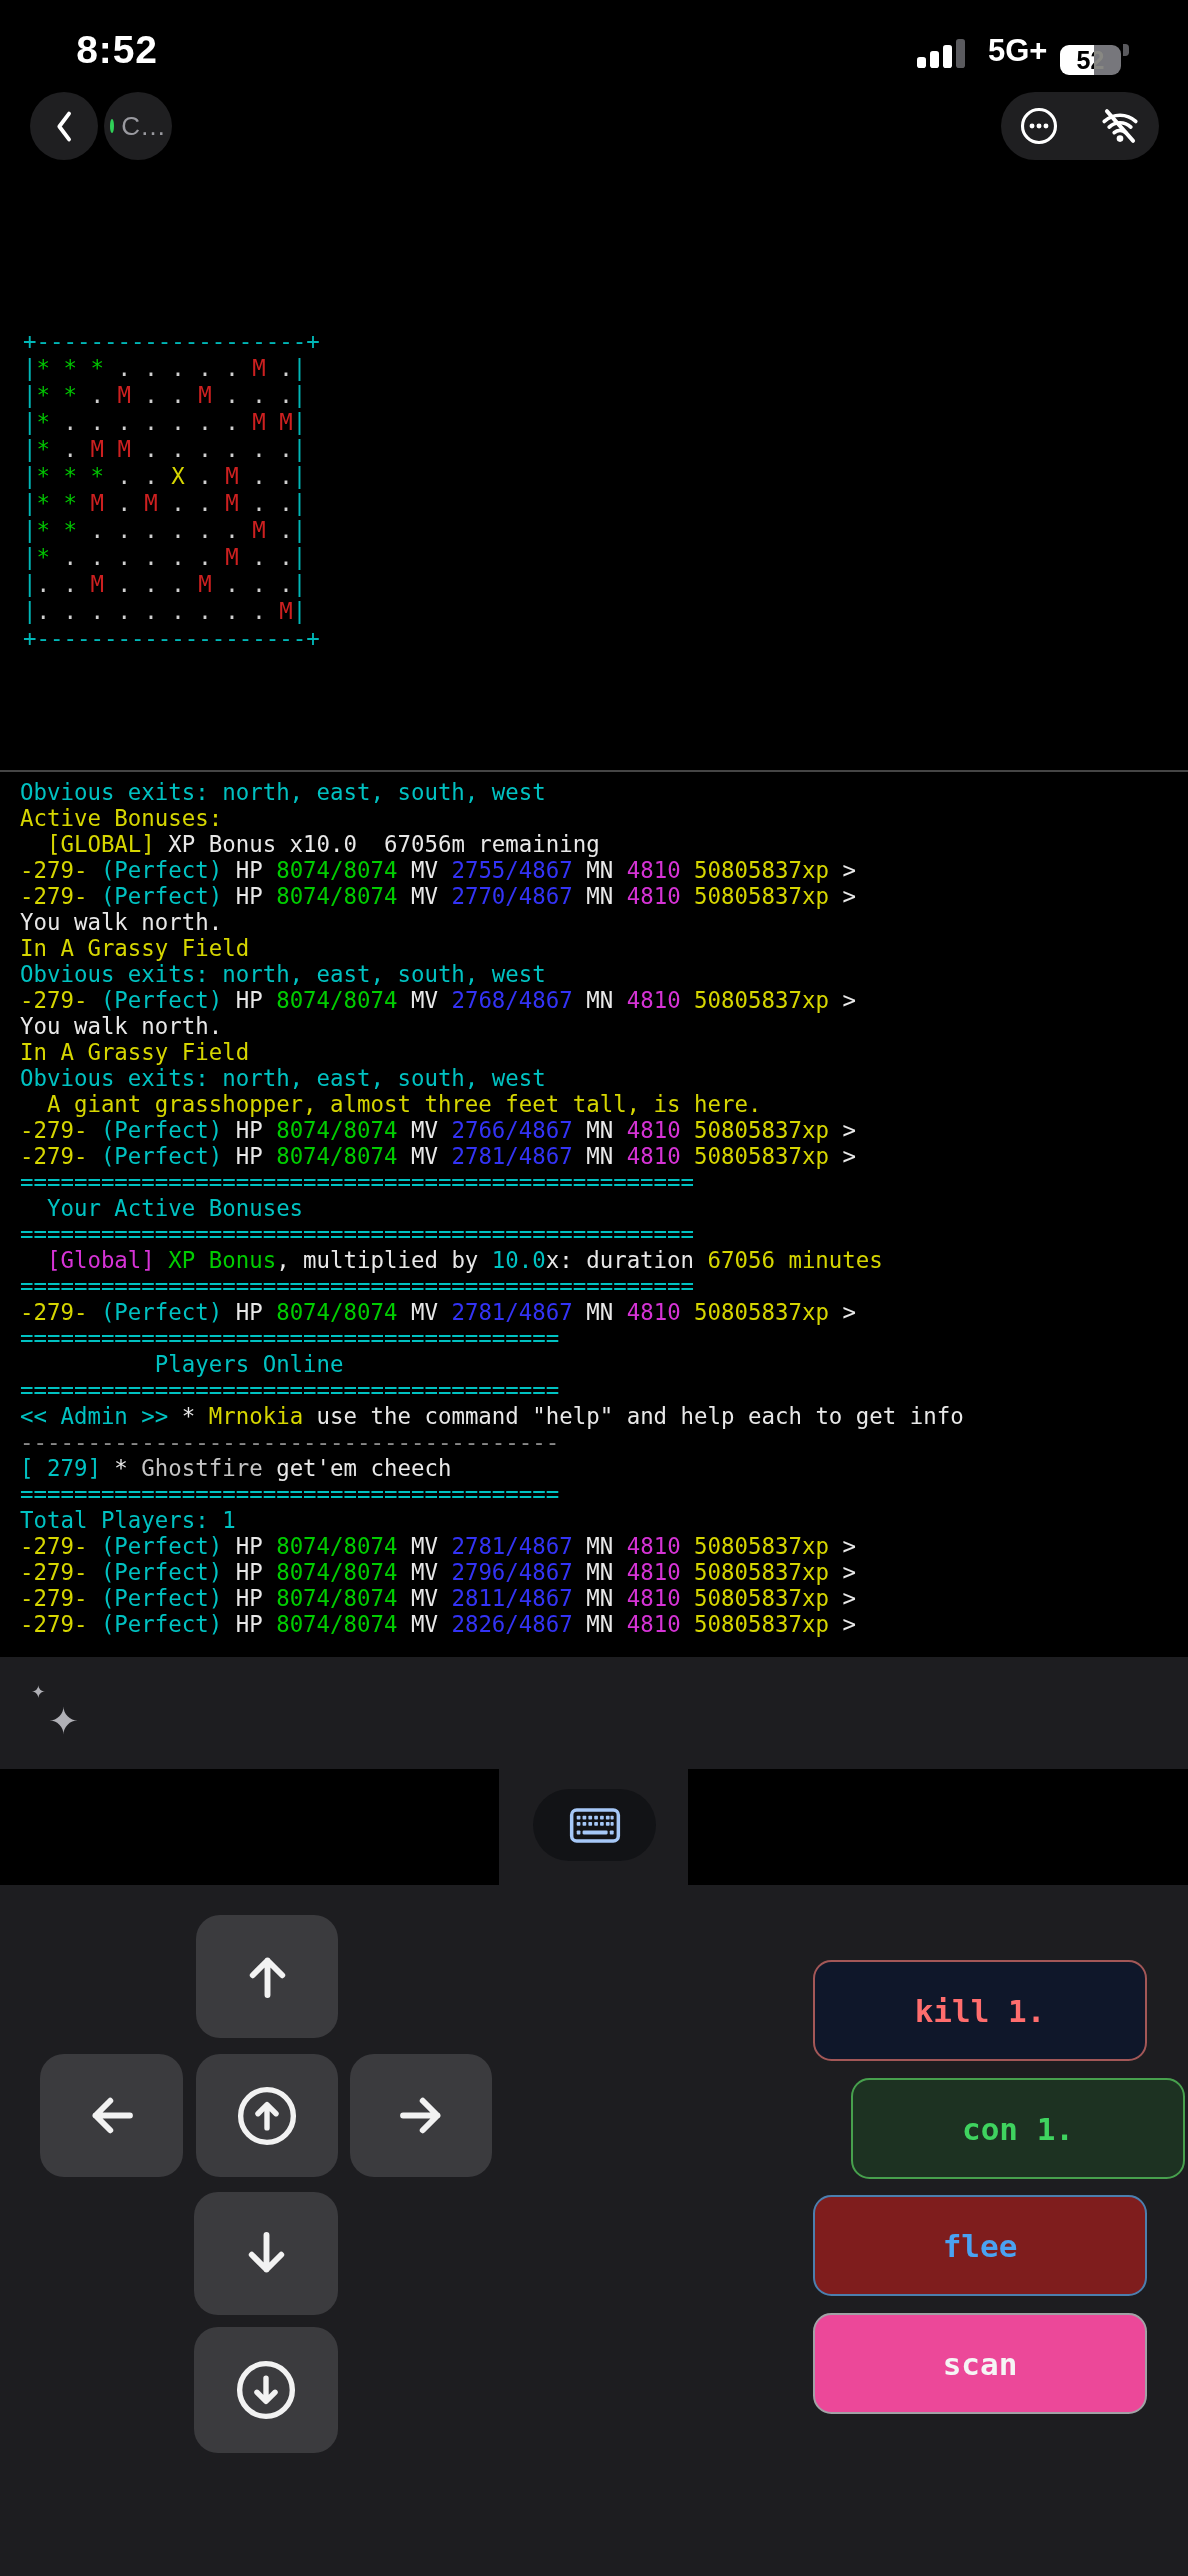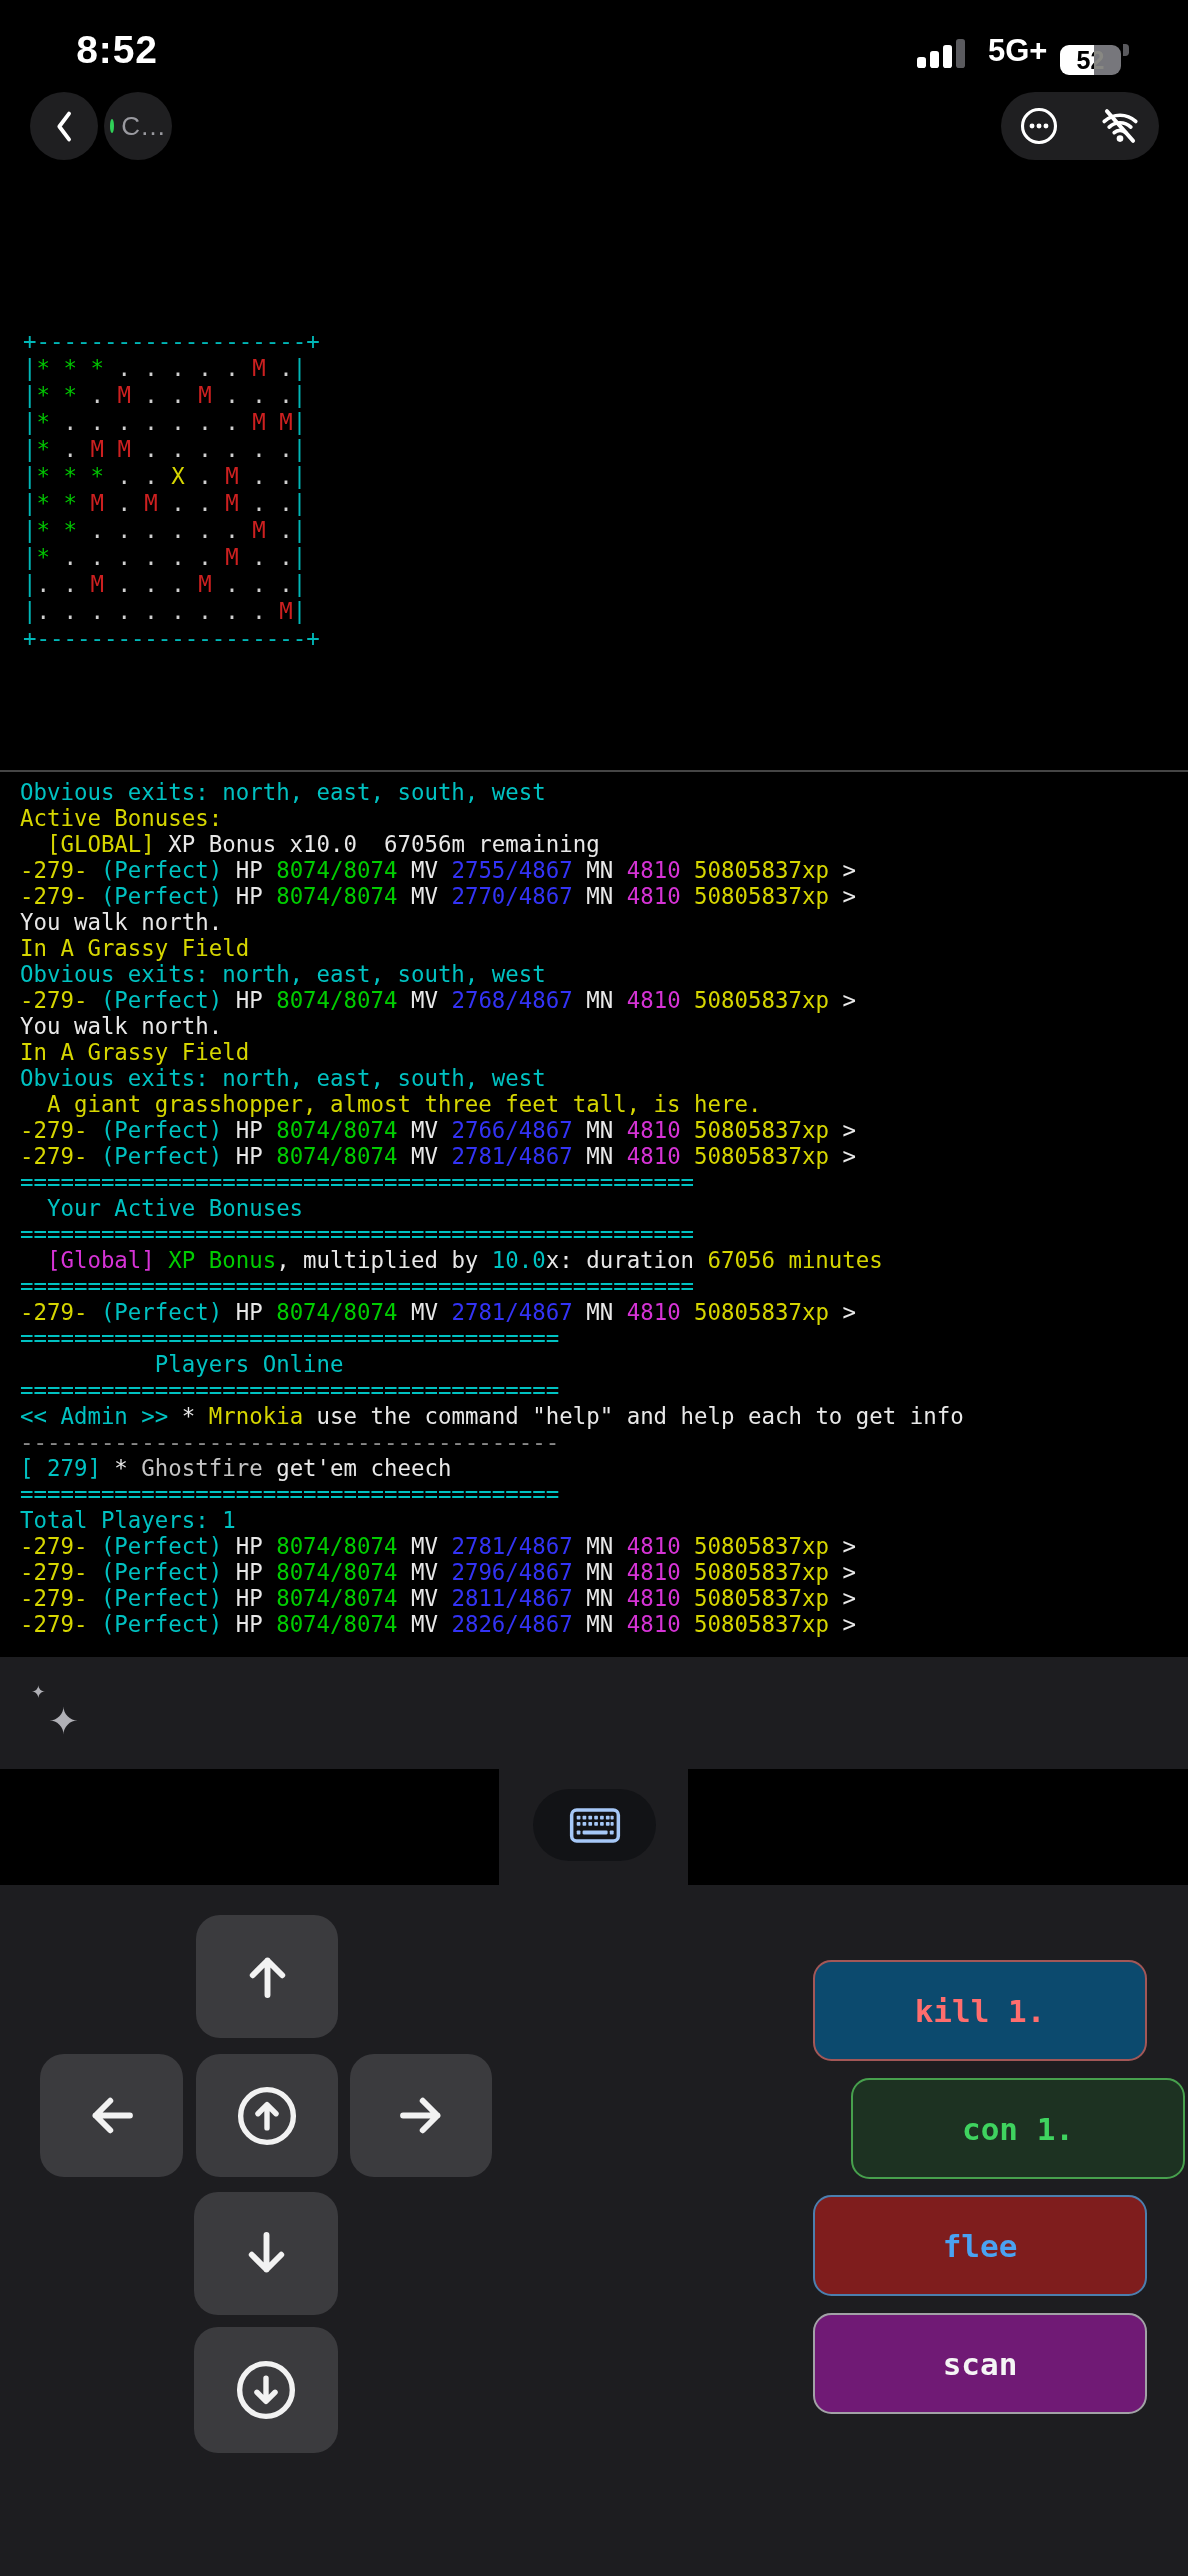--- a/index.html
+++ b/index.html
@@ -56,24 +56,24 @@
   #kb-toggle{position:absolute;left:533px;top:20px;width:123px;height:72px;border-radius:36px;
              background:#121316;border:none;display:flex;align-items:center;justify-content:center;
              cursor:pointer;color:#a6c8f7;}
   
   #bottom-panel{position:absolute;left:0;top:1885px;width:1188px;height:691px;background:#1d1d20;}
   .dbtn{position:absolute;background:#3b3b3e;border:none;border-radius:24px;
         display:flex;align-items:center;justify-content:center;color:#f2f2f2;cursor:pointer;}
   .action{position:absolute;left:813px;width:334px;height:101px;border-radius:18.4px;
           font-family:"DejaVu Sans Mono",monospace;font-size:31px;font-weight:700;
           display:flex;align-items:center;justify-content:center;cursor:pointer;}
-  .action.red{background:#0c4a6e;border:2.8px solid #a35757;color:#ff6d6d;}
+  .action.red{background:#0f172a;border:2.8px solid #a35757;color:#ff6d6d;}
   .action.green{background:#1d3222;border:2.8px solid #47a04d;color:#3fd35f;margin-left:38px;}
   .action.blue{background:#7f1d1d;border:2.8px solid #4c7fae;color:#4aa2f2;}
-  .action.grey{background:#701a75;border:2.8px solid #a2a2a6;color:#f5f5f5;}
+  .action.grey{background:#ec4899;border:2.8px solid #a2a2a6;color:#f5f5f5;}
   svg{display:block;}
 </style>
 </head>
 <body>
 
 <div id="screen">
 
   <div class="time">8:52</div>
   <div class="sigbars">
     <i style="left:0;height:11px"></i>

